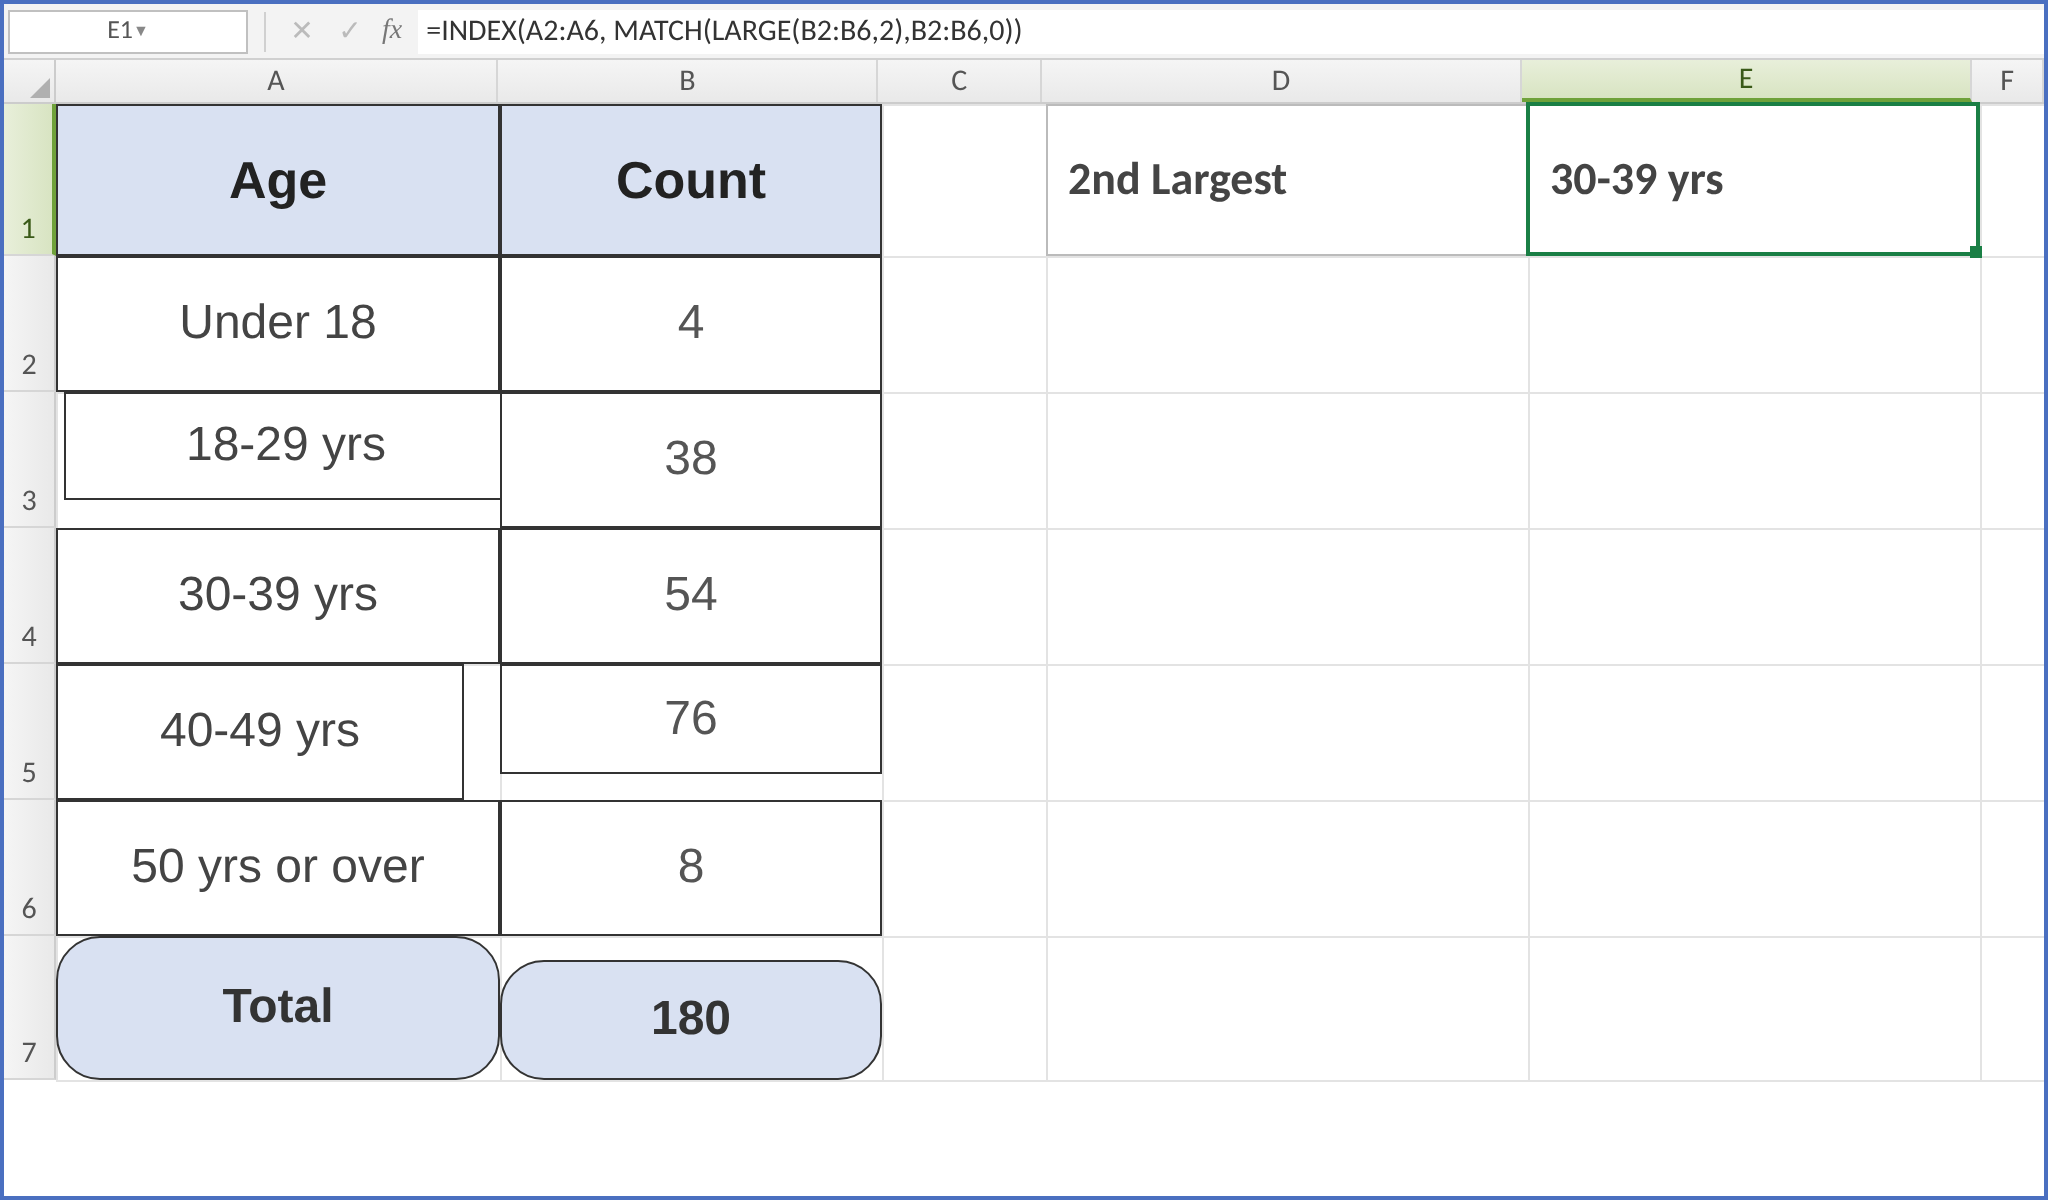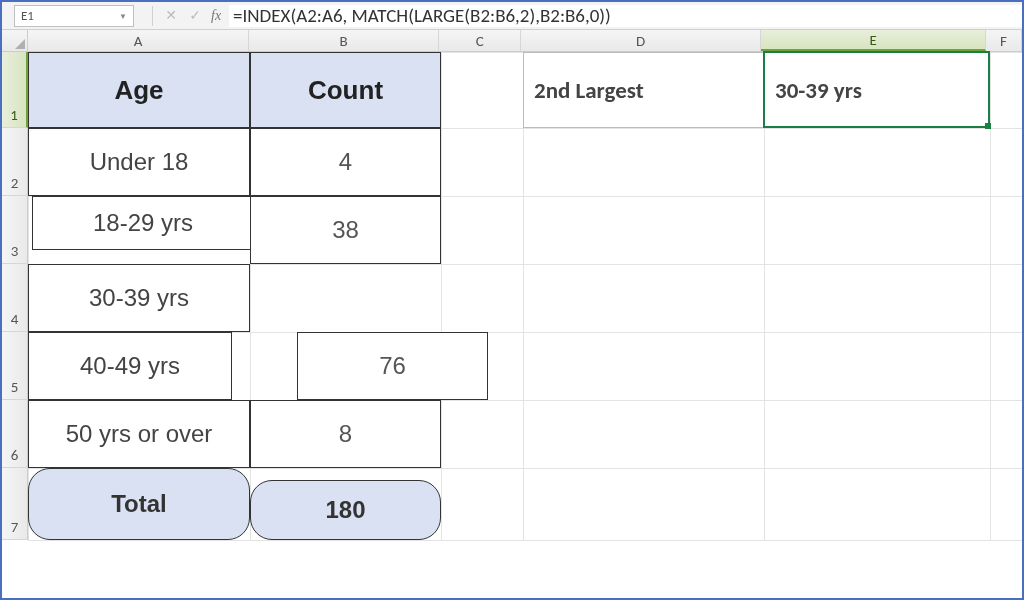--- a/index.html
+++ b/index.html
@@ -15,26 +15,26 @@
   .formula-bar {
     display: flex;
     align-items: center;
     height: 28px;
     border-bottom: 1px solid #d0d0d0;
     background: #f3f3f3;
   }
   .name-box {
     width: 120px;
     height: 22px;
-    margin: 0 12px;
+    margin: 0 2px;
     background: #fff;
     border: 1px solid #c0c0c0;
     display: flex;
     align-items: center;
-    justify-content: space-between;
+    justify-content: center;
     padding: 0 6px;
     font-size: 13px;
     color: #555;
   }
   .name-box .dd { font-size: 8px; color: #888; }
   .fb-divider {
     width: 1px;
     height: 20px;
     background: #d0d0d0;
     margin: 0 6px;
@@ -53,21 +53,21 @@
     font-family: "Times New Roman", serif;
     color: #777;
     font-size: 14px;
     margin: 0 8px 0 4px;
   }
   .formula-input {
     flex: 1;
     height: 22px;
     background: #fff;
     border: none;
-    font-size: 19px;
+    font-size: 15px;
     color: #333;
     display: flex;
     align-items: center;
     padding-left: 4px;
   }
   .grid-wrap {
     position: relative;
   }
   .col-headers {
     display: flex;
@@ -238,22 +238,23 @@
         <div class="gridline-h" style="top: 348px;"></div>
         <div class="gridline-h" style="top: 416px;"></div>
         <div class="gridline-h" style="top: 488px;"></div>
         <div class="cell table-cell table-header" style="left: 0px; top: 0px; width: 222px; height: 76px;">Age</div>
         <div class="cell table-cell table-header" style="left: 222px; top: 0px; width: 191px; height: 76px;">Count</div>
         <div class="cell table-cell" style="left: 0px; top: 76px; width: 222px; height: 68px;">Under 18</div>
         <div class="cell table-cell count-val" style="left: 222px; top: 76px; width: 191px; height: 68px;">4</div>
         <div class="cell table-cell" style="left: 4px; top: 144px; width: 222px; height: 54px;">18-29 yrs</div>
         <div class="cell table-cell count-val" style="left: 222px; top: 144px; width: 191px; height: 68px;">38</div>
         <div class="cell table-cell" style="left: 0px; top: 212px; width: 222px; height: 68px;">30-39 yrs</div>
+        <div class="cell table-cell count-val" style="left: 222px; top: 212px; width: 191px; height: 68px;">54</div>
         <div class="cell table-cell" style="left: 0px; top: 280px; width: 204px; height: 68px;">40-49 yrs</div>
-        <div class="cell table-cell count-val" style="left: 222px; top: 280px; width: 191px; height: 68px; margin-left: 47px;">76</div>
+        <div class="cell table-cell count-val" style="left: 222px; top: 280px; width: 191px; height: 55px;">76</div>
         <div class="cell table-cell" style="left: 0px; top: 348px; width: 222px; height: 68px;">50 yrs or over</div>
         <div class="cell table-cell count-val" style="left: 222px; top: 348px; width: 191px; height: 68px;">8</div>
         <div class="cell table-cell total-row" style="left: 0px; top: 416px; width: 222px; height: 72px;">Total</div>
         <div class="cell table-cell total-row" style="left: 222px; top: 428px; width: 191px; height: 60px;">180</div>
         <div class="cell d1-cell" style="left: 495px; top: 0px; width: 241px; height: 76px;">2nd Largest</div>
         <div class="cell d1-cell" style="left: 736px; top: 0px; width: 226px; height: 76px; border-color: transparent;">30-39 yrs</div>
         <div class="sel-cell" style="left: 735px; top: -1px; width: 227px; height: 77px;">
           <div class="sel-handle"></div>
         </div>
       </div>

